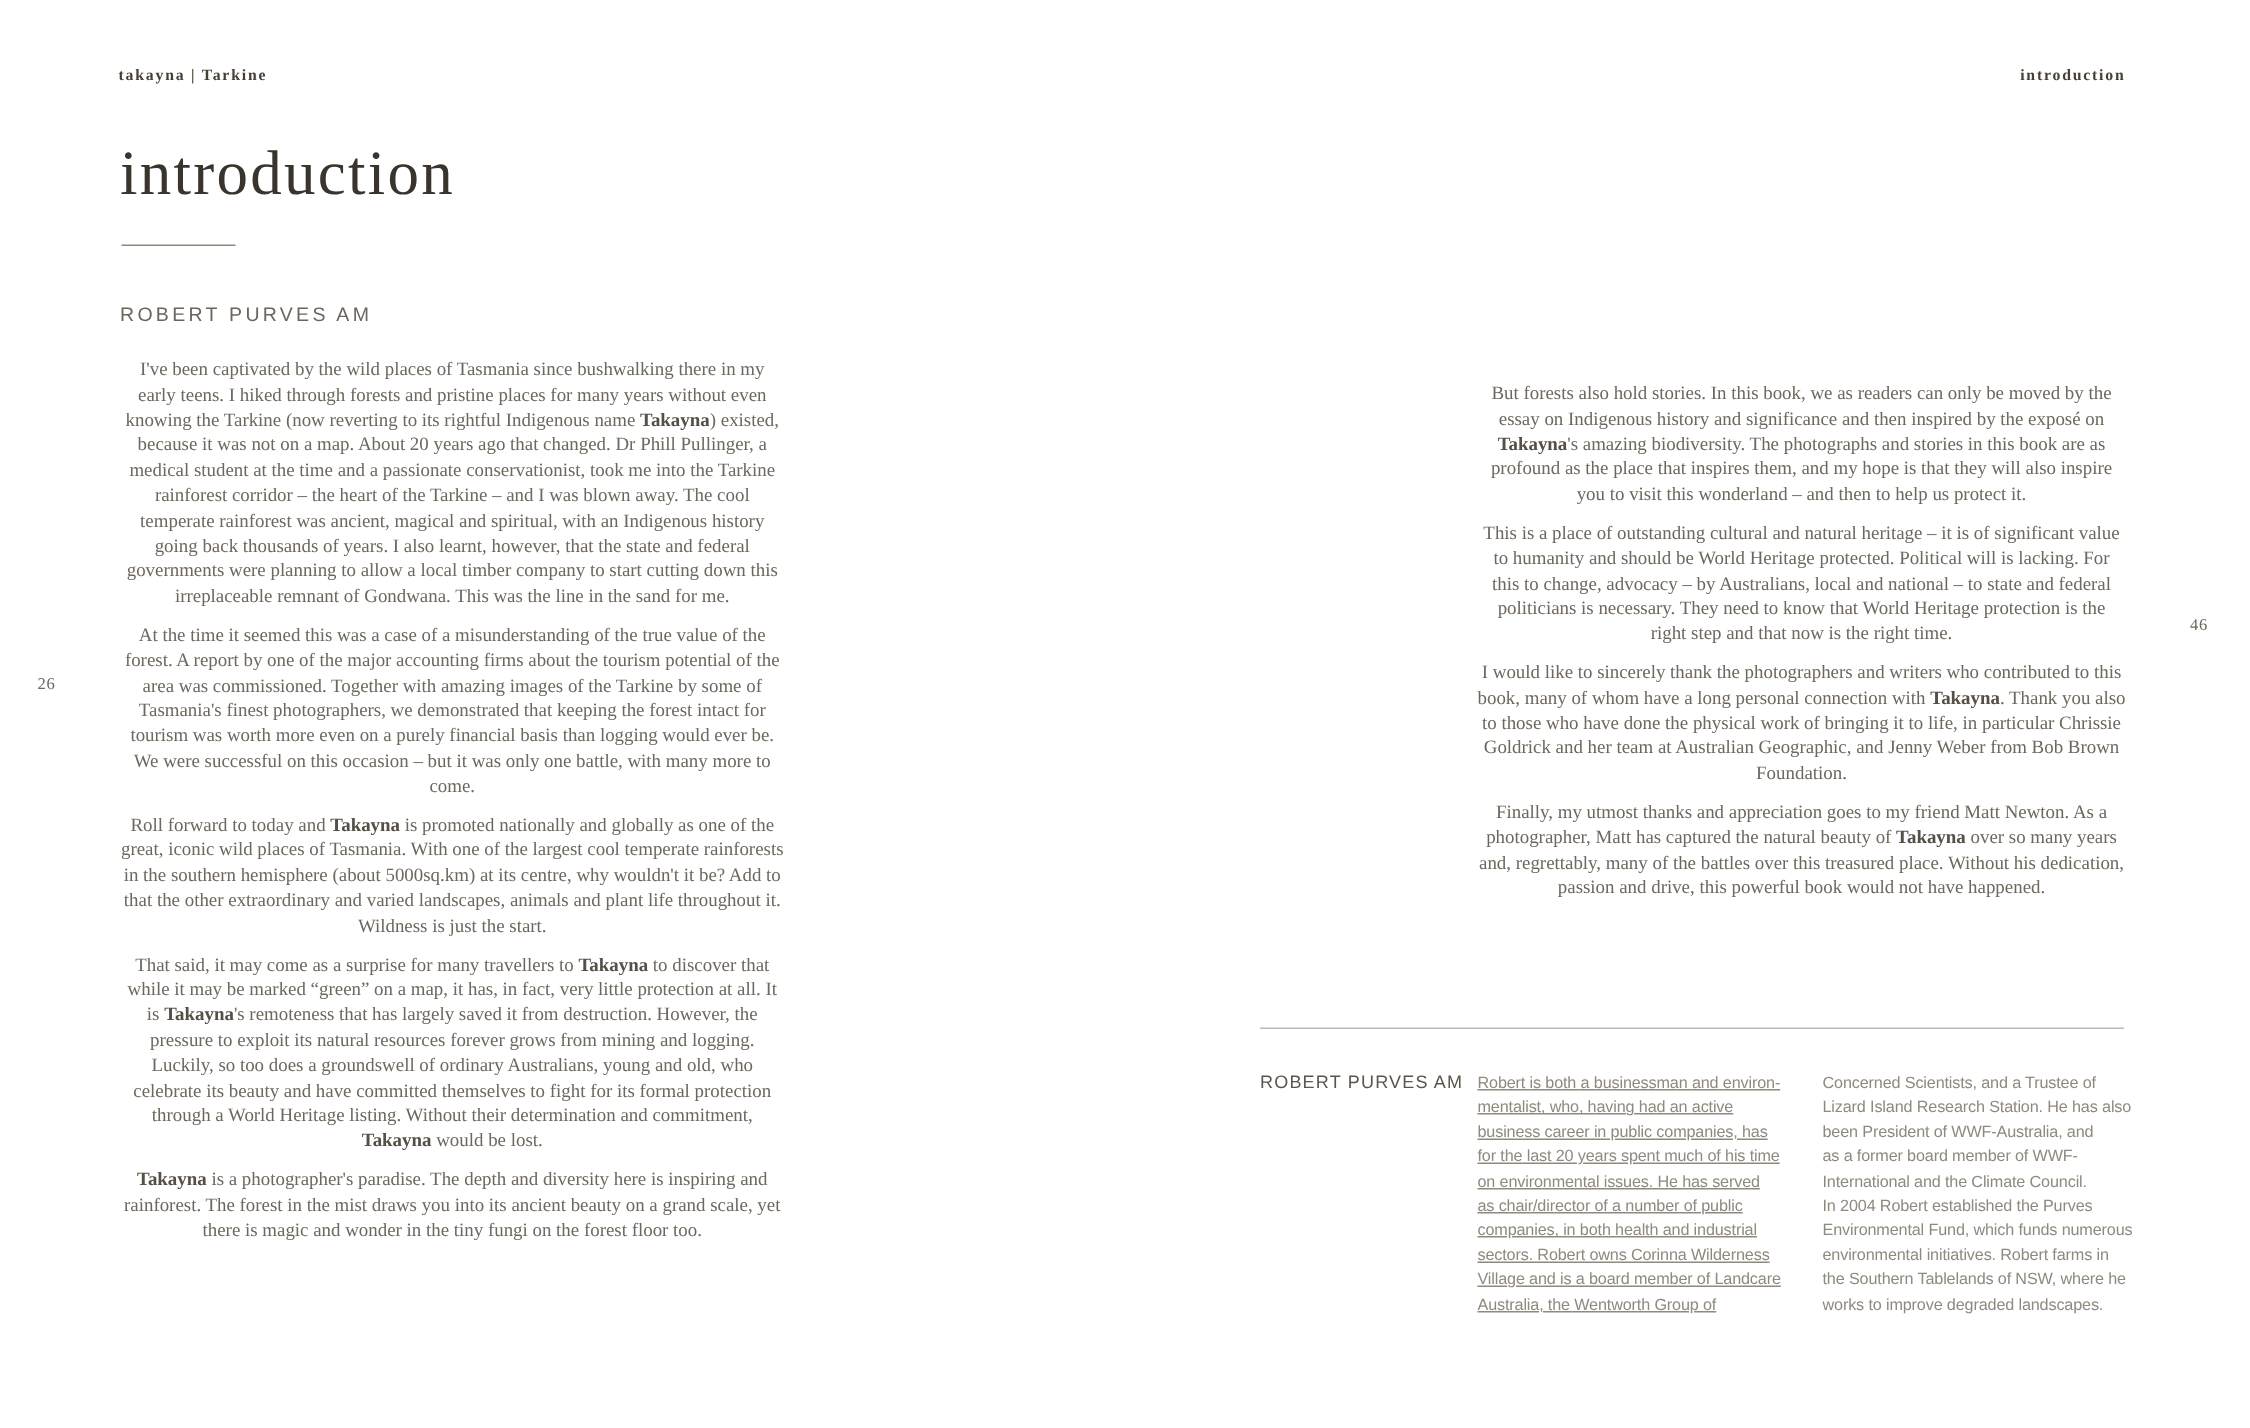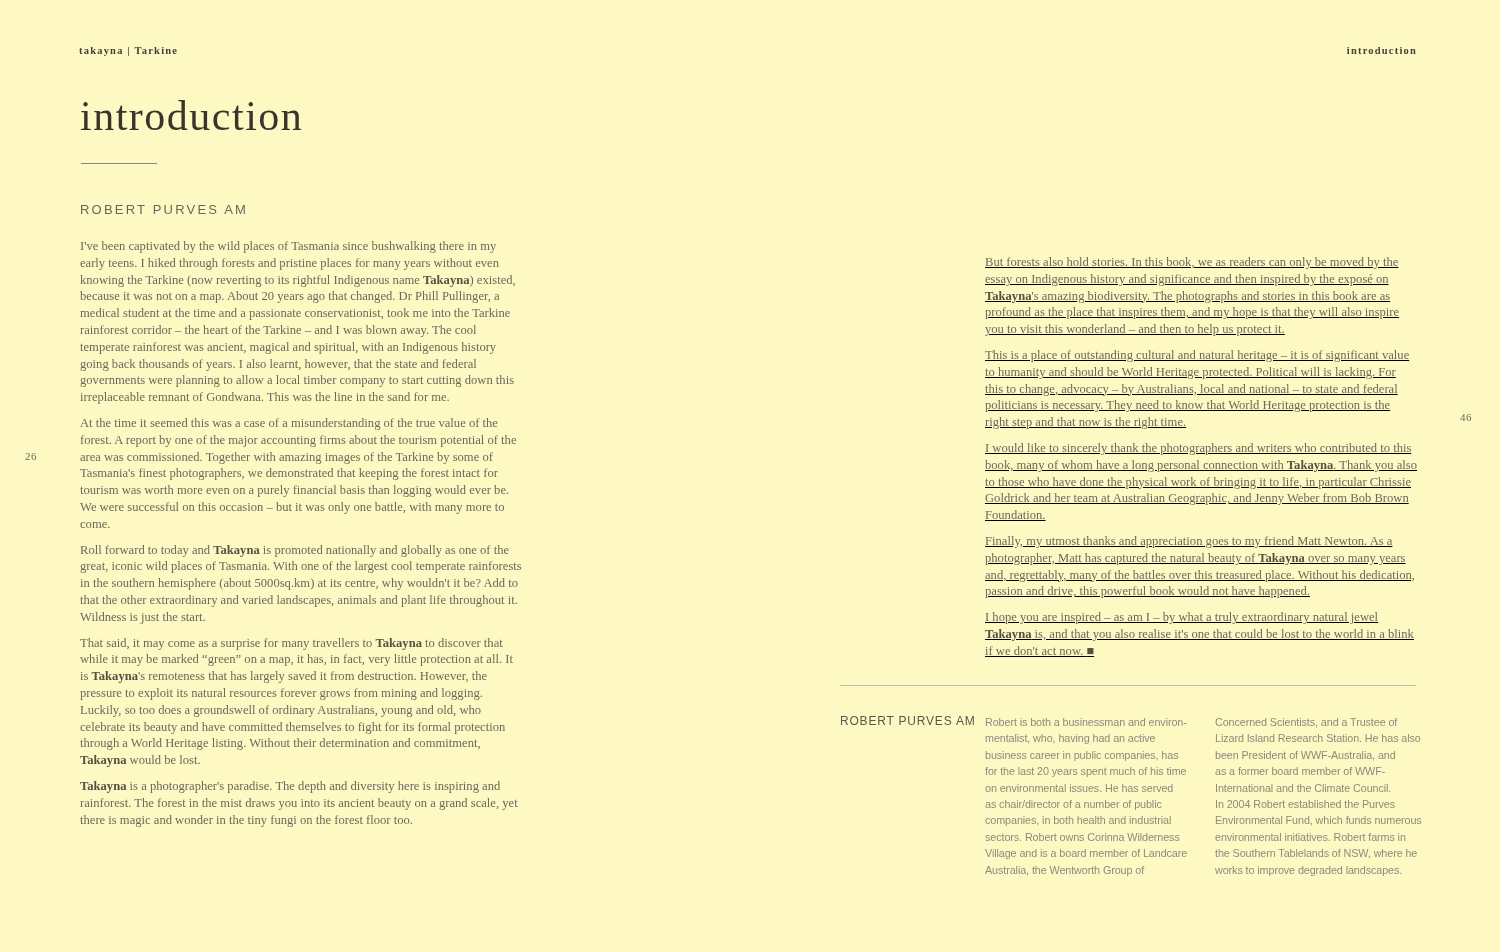--- a/index.html
+++ b/index.html
@@ -2,21 +2,21 @@
 <html><head>
 <meta charset="utf-8">
 <style>
   html,body{margin:0;padding:0;}
   body{
     width:1500px;height:952px;
     background:#e4e0da;
     font-family:"Liberation Serif", serif;
     overflow:hidden;
   }
-  .spread{position:relative;width:1500px;height:952px;background:#fef9c3;}
+  .spread{position:relative;width:1500px;height:952px;background:#ffffff;}
 
   
   .folio{
     position:absolute;top:45px;
     font-family:"Liberation Serif", serif;
     font-weight:700;font-size:10.5px;letter-spacing:1.2px;
     color:#453f36;
   }
   .folio-left{left:79px;}
   .folio-right{right:83px;text-align:right;}
@@ -47,42 +47,43 @@
     font-family:"Liberation Sans", sans-serif;
     font-weight:400;font-size:13px;letter-spacing:2.2px;
     color:#6b655b;
   }
   .body{margin-top:21px;}
   .para{
     margin:0 0 9px 0;
     font-family:"Liberation Serif", serif;
     font-size:12.6px;line-height:16.8px;
     color:#6e675d;
+    text-align:center;
   }
   .para .strong{font-weight:700;color:#554f45;}
 
   
-  .right-col{position:absolute;left:985px;top:233px;width:432px;text-decoration:underline;}
+  .right-col{position:absolute;left:985px;top:233px;width:432px;}
 
   
   .bio{position:absolute;left:840px;top:685px;width:576px;}
   .bio-rule{width:576px;height:1px;background:#bfbab1;border:none;margin:0;}
   .bio-row{display:flex;margin-top:28px;align-items:flex-start;}
   .bio-label{
     width:145px;flex:0 0 145px;
     font-family:"Liberation Sans", sans-serif;
     font-size:12px;letter-spacing:0.8px;color:#5b554c;
   }
   .bio-col{
     font-family:"Liberation Sans", sans-serif;
     font-size:10.8px;line-height:16.4px;letter-spacing:-0.1px;
     color:#8f897e;
     white-space:pre;
   }
-  .bio-col-1{width:215px;flex:0 0 215px;margin-right:15px;}
+  .bio-col-1{width:215px;flex:0 0 215px;margin-right:15px;text-decoration:underline;}
   .bio-col-2{width:201px;flex:0 0 201px;}
 </style>
 </head>
 <body>
 
 <div class="spread">
 
   <header class="folio folio-left">takayna | Tarkine</header>
 
   <header class="folio folio-right">introduction</header>
@@ -103,21 +104,20 @@
         <p class="para"><span class="strong">Takayna</span><span> is a photographer's paradise. The depth and diversity here is inspiring and rainforest. The forest in the mist draws you into its ancient beauty on a grand scale, yet there is magic and wonder in the tiny fungi on the forest floor too.</span></p>
       </div>
   </section>
 
   <section class="right-col">
     <div class="body">
         <p class="para"><span>But forests also hold stories. In this book, we as readers can only be moved by the essay on Indigenous history and significance and then inspired by the exposé on </span><span class="strong">Takayna</span><span>'s amazing biodiversity. The photographs and stories in this book are as profound as the place that inspires them, and my hope is that they will also inspire you to visit this wonderland – and then to help us protect it.</span></p>
         <p class="para"><span>This is a place of outstanding cultural and natural heritage – it is of significant value to humanity and should be World Heritage protected. Political will is lacking. For this to change, advocacy – by Australians, local and national – to state and federal politicians is necessary. They need to know that World Heritage protection is the right step and that now is the right time.</span></p>
         <p class="para"><span>I would like to sincerely thank the photographers and writers who contributed to this book, many of whom have a long personal connection with </span><span class="strong">Takayna</span><span>. Thank you also to those who have done the physical work of bringing it to life, in particular Chrissie Goldrick and her team at Australian Geographic, and Jenny Weber from Bob Brown Foundation.</span></p>
         <p class="para"><span>Finally, my utmost thanks and appreciation goes to my friend Matt Newton. As a photographer, Matt has captured the natural beauty of </span><span class="strong">Takayna</span><span> over so many years and, regrettably, many of the battles over this treasured place. Without his dedication, passion and drive, this powerful book would not have happened.</span></p>
-        <p class="para"><span>I hope you are inspired – as am I – by what a truly extraordinary natural jewel </span><span class="strong">Takayna</span><span> is, and that you also realise it's one that could be lost to the world in a blink if we don't act now. </span><span class="strong">■</span></p>
       </div>
   </section>
 
   <section class="bio">
     <div class="bio-rule"></div>
     <div class="bio-row">
       <div class="bio-label">ROBERT PURVES AM</div>
       <div class="bio-col bio-col-1">Robert is both a businessman and environ-
 mentalist, who, having had an active
 business career in public companies, has

